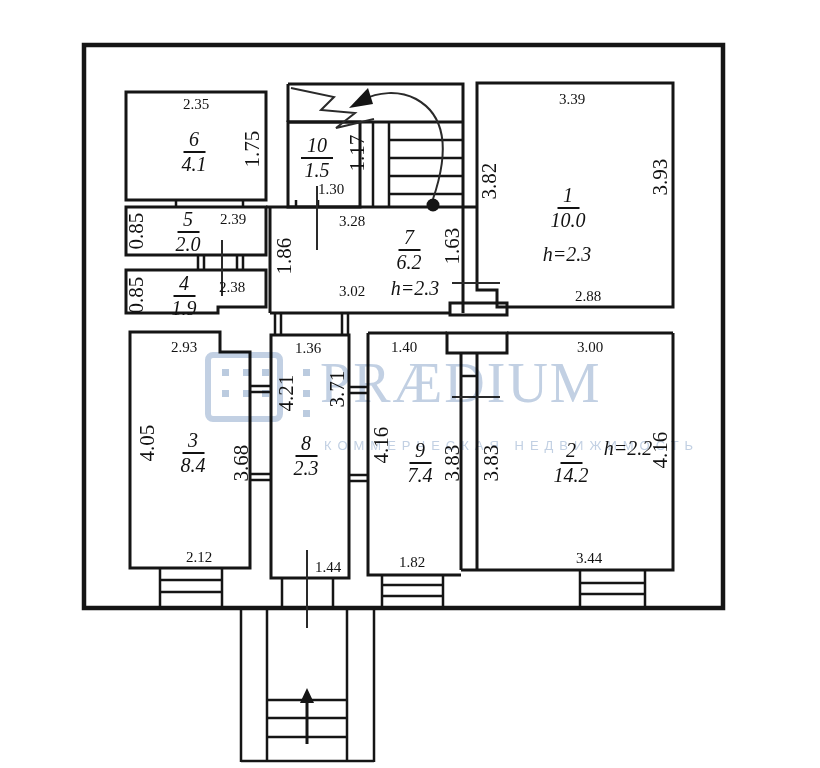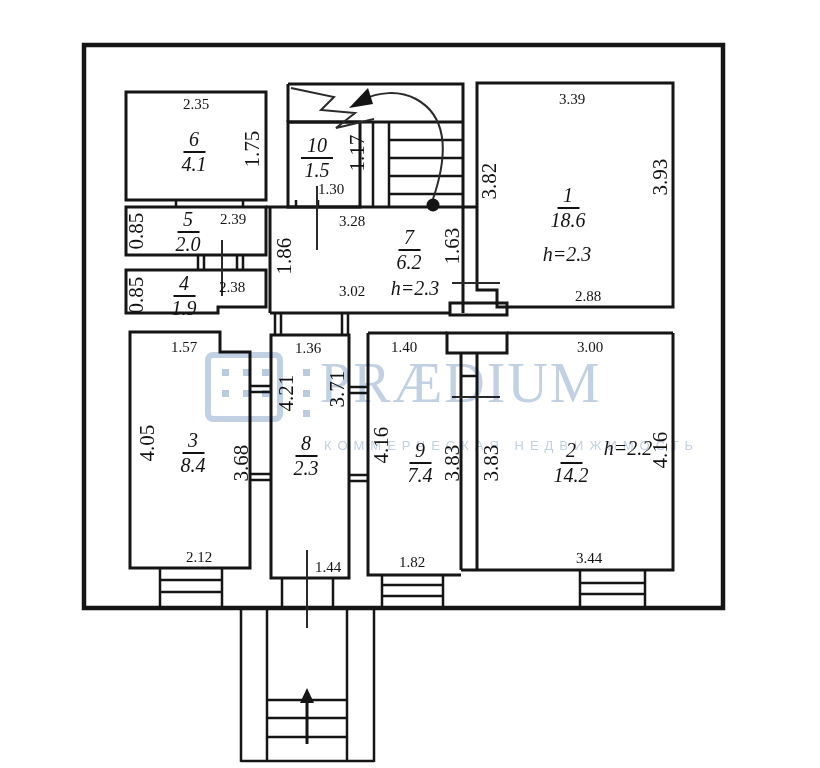--- a/index.html
+++ b/index.html
@@ -111,21 +111,21 @@
   <div class="dimv" style="left:357px;top:153px">1.17</div>
   <div class="dim" style="left:331px;top:189px">1.30</div>
   <div class="dim" style="left:352px;top:221px">3.28</div>
   <div class="dimv" style="left:284px;top:256px">1.86</div>
   <div class="dimv" style="left:452px;top:246px">1.63</div>
   <div class="dim" style="left:352px;top:291px">3.02</div>
   <div class="dim" style="left:572px;top:99px">3.39</div>
   <div class="dimv" style="left:489px;top:181px">3.82</div>
   <div class="dimv" style="left:660px;top:177px">3.93</div>
   <div class="dim" style="left:588px;top:296px">2.88</div>
-  <div class="dim" style="left:184px;top:347px">1.57</div>
+  <div class="dim" style="left:184px;top:347px">2.93</div>
   <div class="dimv" style="left:147px;top:443px">4.05</div>
   <div class="dimv" style="left:241px;top:463px">3.68</div>
   <div class="dim" style="left:199px;top:557px">2.12</div>
   <div class="dim" style="left:308px;top:348px">1.36</div>
   <div class="dimv" style="left:286px;top:393px">4.21</div>
   <div class="dimv" style="left:337px;top:389px">3.71</div>
   <div class="dim" style="left:328px;top:567px">1.44</div>
   <div class="dim" style="left:404px;top:347px">1.40</div>
   <div class="dimv" style="left:381px;top:445px">4.16</div>
   <div class="dimv" style="left:452px;top:463px">3.83</div>
@@ -150,21 +150,21 @@
   <div class="frac" style="left:317px;top:158px">
     <span class="num">10</span>
     <span class="den">1.5</span>
   </div>
   <div class="frac" style="left:409px;top:250px">
     <span class="num">7</span>
     <span class="den">6.2</span>
   </div>
   <div class="frac" style="left:568px;top:208px">
     <span class="num">1</span>
-    <span class="den">18.6</span>
+    <span class="den">10.0</span>
   </div>
   <div class="frac" style="left:193px;top:453px">
     <span class="num">3</span>
     <span class="den">8.4</span>
   </div>
   <div class="frac" style="left:306px;top:456px">
     <span class="num">8</span>
     <span class="den">2.3</span>
   </div>
   <div class="frac" style="left:420px;top:463px">

